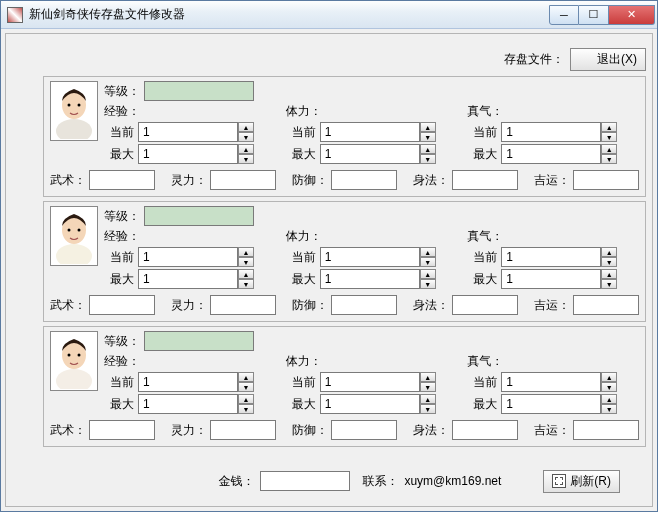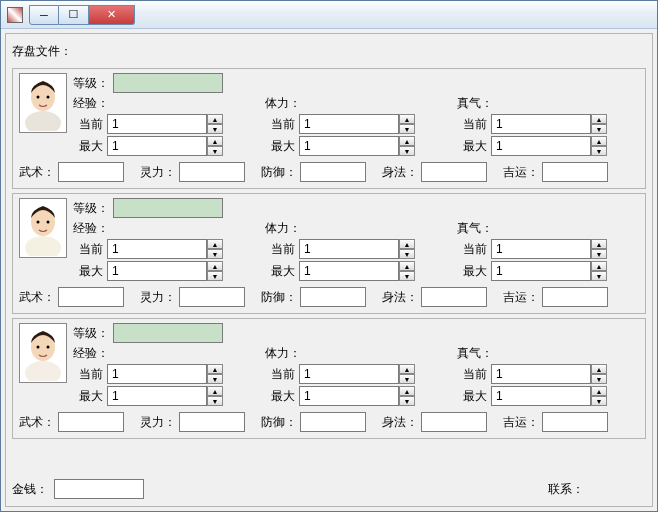--- a/index.html
+++ b/index.html
@@ -6,21 +6,21 @@
 body { font-family: "Microsoft YaHei", SimSun, Arial, sans-serif; font-size: 12px; background: #fff; }
 .window { width: 658px; height: 512px; border: 1px solid #5a7aa0; background: #f0f0f0; display: flex; flex-direction: column; }
 .titlebar { height: 28px; background: linear-gradient(#fdfefe,#e8f0f7 40%,#d9e5f1); display: flex; align-items: center; border-bottom: 1px solid #b0c4de; }
 .titlebar-icon { width: 16px; height: 16px; margin: 0 6px; background: linear-gradient(45deg,#c0504d,#fff,#c0504d); border:1px solid #666;}
 .titlebar-text { flex: 1; color: #000; }
 .win-btns { display: flex; height: 20px; margin-right: 2px;}
 .win-btn { width: 30px; height: 20px; display:flex; align-items:center; justify-content:center; border:1px solid #6b8aaf; border-left:none; font-size:11px; background:linear-gradient(#f7fbff,#cfe0f2);}
 .win-btn:first-child{border-left:1px solid #6b8aaf; border-radius:0 0 0 3px;}
 .win-btn.close { background: linear-gradient(#e57373,#c93c3c); color:#fff; width:46px; border-radius:0 0 3px 0;}
 .client { flex:1; padding: 4px; background:#f0f0f0;}
-.panel { border:1px solid #b5b5b5; background:#f0f0f0; padding: 4px 6px; height:100%; display:flex; flex-direction:column;}
+.panel { border:1px solid #b5b5b5; background:#f0f0f0; padding: 12px 6px; height:100%; display:flex; flex-direction:column;align-items:flex-end;}
 .toprow { display:flex; align-items:center; height:26px; margin-bottom:4px;}
 .label { color:#000; }
 .spacer { flex:1; }
 .btn { height:23px; padding:0 8px; background:linear-gradient(#fefefe,#e2e2e2); border:1px solid #888; display:inline-flex; align-items:center; gap:4px; font-size:12px; cursor:pointer;}
 .btn .ic { width:14px; height:14px; display:inline-block;}
 .ic-open { background:linear-gradient(#e9d978,#c8a62d); border:1px solid #7a6420;}
 .ic-exit { display:grid; grid-template-columns:1fr 1fr; grid-template-rows:1fr 1fr; gap:1px;}
 .ic-exit span{background:#c00;}
 .ic-exit span:nth-child(2){background:#08c;}
 .ic-exit span:nth-child(3){background:#0a0;}
@@ -51,33 +51,38 @@
 .bottomrow input.money{ width:90px; height:20px; border:1px solid #7a7a7a; background:#fff; padding:0 4px;}
 .contact{margin-left:auto;}
 .watermark{position:absolute; right:8px; bottom:28px; font-size:11px; color:#999; pointer-events:none;}
 </style>
 </head>
 <body>
 
 <div class="window">
   <div class="titlebar">
     <div class="titlebar-icon"></div>
+    <div class="titlebar-text">新仙剑奇侠传存盘文件修改器</div>
     <div class="win-btns">
       <div class="win-btn">─</div>
       <div class="win-btn">☐</div>
       <div class="win-btn close">✕</div>
     </div>
   </div>
   <div class="client">
     <div class="panel">
 
       <div class="toprow">
         <span class="label">存盘文件：</span>
         <span class="spacer"></span>
         <span style="width:6px"></span>
+        <button class="btn">
+            <span class="ic ic-exit"><span></span><span></span><span></span><span></span></span>
+            <span>退出(X)</span>
+          </button>
       </div>
 
       <div id="chars">
           <div class="char-group">
   <div class="char-top">
     <div class="portrait">
                 <svg viewBox="0 0 44 56">
                   <rect width="44" height="56" fill="#fff"></rect>
                   <ellipse cx="22" cy="48" rx="18" ry="12" fill="#e8e4dc"></ellipse>
                   <ellipse cx="22" cy="22" rx="12" ry="14" fill="#f4d6b8"></ellipse>
@@ -410,19 +415,24 @@
               <input value="" style="">
   </div>
   </div>
         </div>
 
       <div class="bottomrow">
         <span class="label">金钱：</span>
         <input class="money" value="" style="">
         <span class="contact"></span>
         <span class="label">联系：</span>
+        <span>xuym@km169.net</span>
         <span style="width:30px"></span>
+        <button class="btn">
+            <span class="ic ic-refresh"></span>
+            <span>刷新(R)</span>
+          </button>
         <span style="width:20px"></span>
       </div>
 
     </div>
   </div>
 </div>
 
 </body></html>

